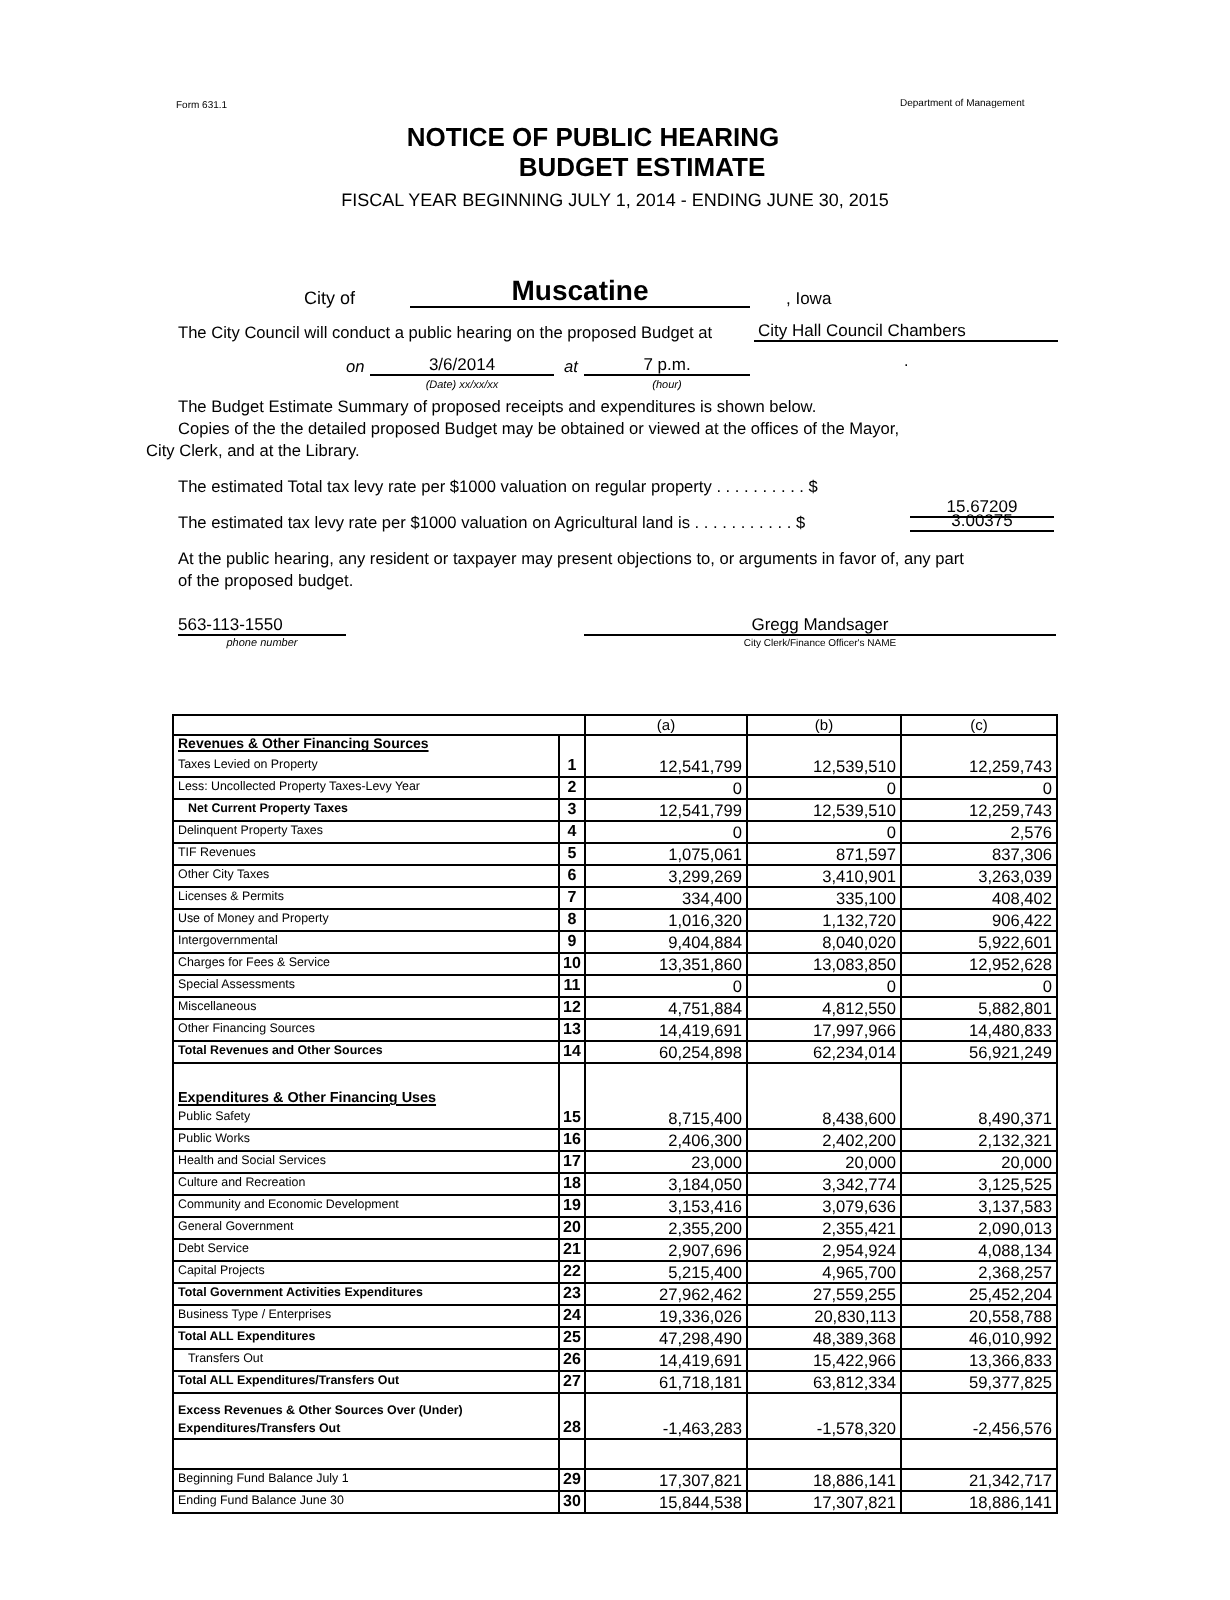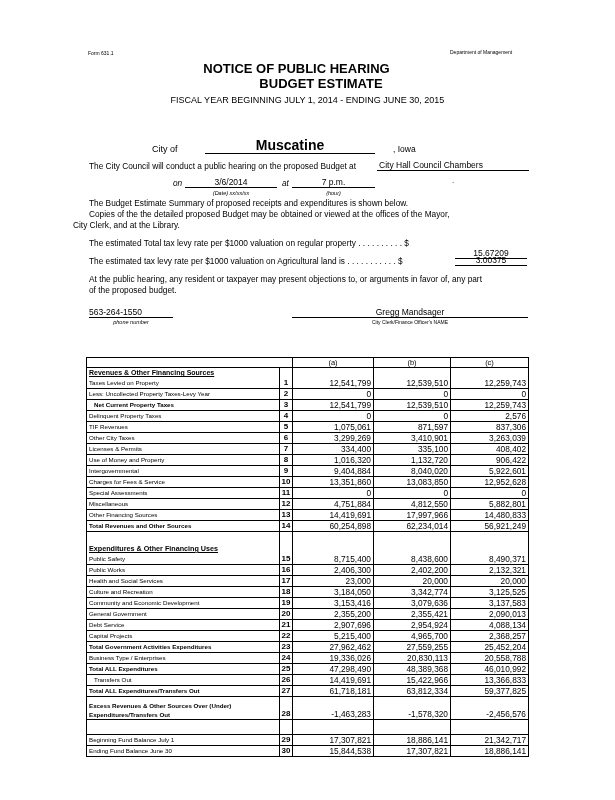--- a/index.html
+++ b/index.html
@@ -87,21 +87,21 @@
 <div class="abs txt p3">City Clerk, and at the Library.</div>
 
 <div class="abs txt levy1">The estimated Total tax levy rate per $1000 valuation on regular property  . . . . . . . . . . $</div>
 <div class="abs levy1v uline">15.67209</div>
 <div class="abs txt levy2">The estimated tax levy rate per $1000 valuation on Agricultural land is   . . . . . . . . . . . $</div>
 <div class="abs levy2v uline">3.00375</div>
 
 <div class="abs txt p4">At the public hearing, any resident or taxpayer may present objections to, or arguments in favor of, any part</div>
 <div class="abs txt p5">of the proposed budget.</div>
 
-<div class="abs phone uline">563-264-1550</div>
+<div class="abs phone uline">563-113-1550</div>
 <div class="abs phone-cap">phone number</div>
 <div class="abs name uline">Gregg Mandsager</div>
 <div class="abs name-cap">City Clerk/Finance Officer's NAME</div>
 
 <table class="budget">
   <colgroup>
     <col style="width:193px">
       <col style="width:13px">
       <col style="width:81px">
       <col style="width:77px">

